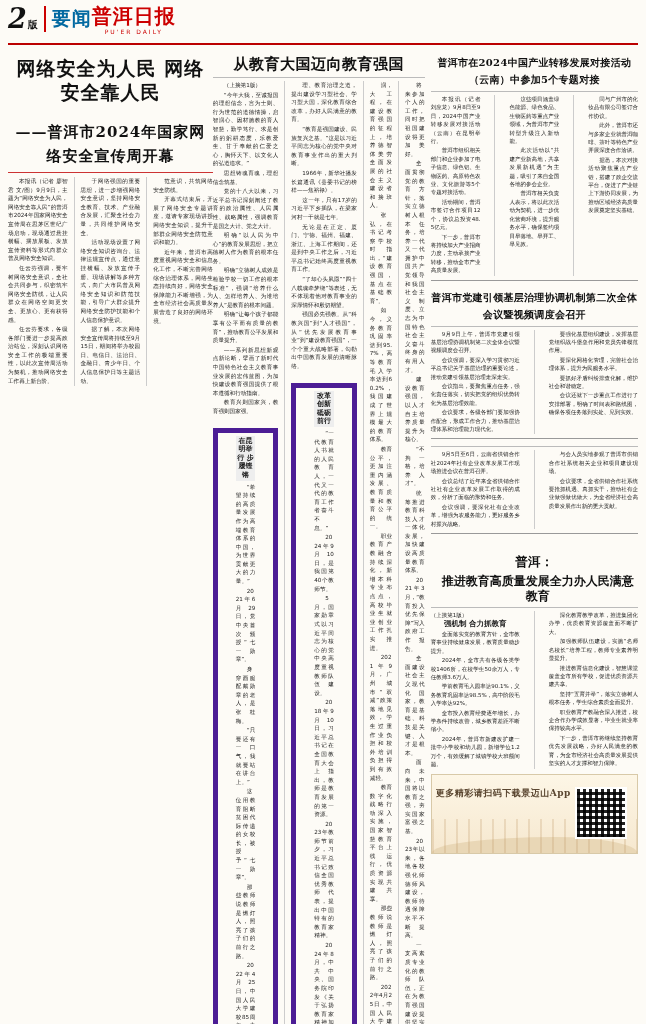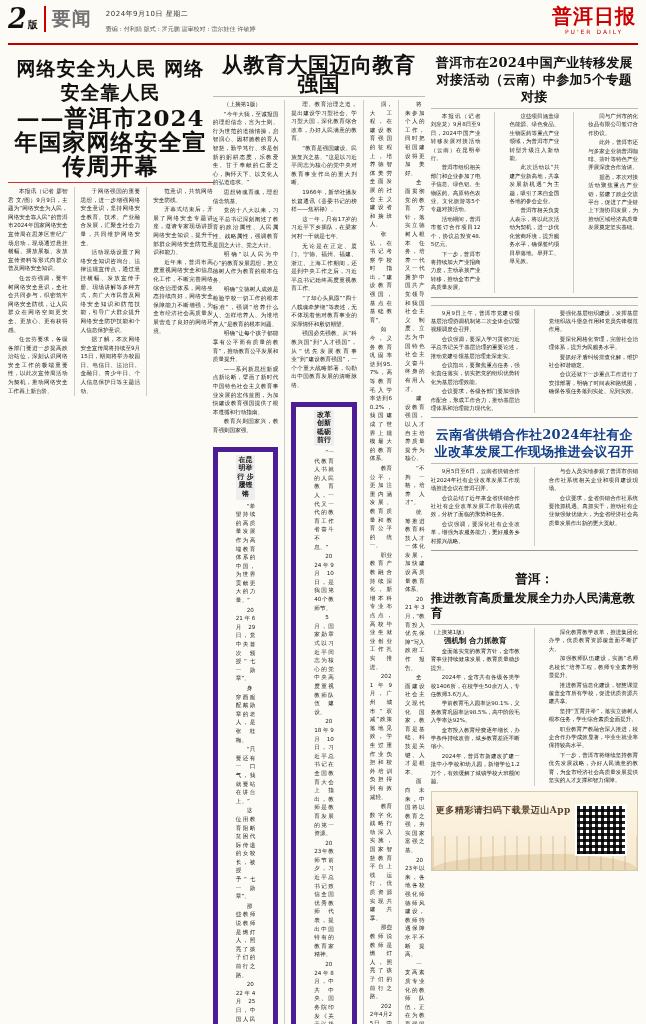--- a/index.html
+++ b/index.html
@@ -11,21 +11,21 @@
     overflow:hidden;
   }
   .page{position:relative;width:646px;height:1024px;box-sizing:border-box;padding:6px 8px 4px 8px;}
 
   
   .masthead{display:flex;align-items:flex-start;border-bottom:2px solid #b00;padding-bottom:3px;height:34px;}
   .pagenum{display:flex;align-items:baseline;font-weight:bold;color:#111;}
   .pagenum .num{font-size:27px;line-height:26px;font-family:"DejaVu Serif","Liberation Serif",serif;font-style:italic;font-weight:bold;}
   .pagenum .ban{font-size:10px;margin-left:1px;}
   .redbar{width:2px;background:#c00;height:26px;margin:0 6px;}
-  .section-title{color:#737373;font-size:19px;font-weight:bold;font-family:Liberation Sans, sans-serif;letter-spacing:1px;line-height:26px;}
+  .section-title{color:#0369a1;font-size:19px;font-weight:bold;font-family:Liberation Sans, sans-serif;letter-spacing:1px;line-height:26px;}
   .mast-mid{flex:1;padding-left:14px;font-size:6.5px;color:#333;line-height:11px;padding-top:3px;}
   .mast-mid .line1{font-size:7px;letter-spacing:.5px;}
   .mast-mid .line2{font-size:6px;color:#555;margin-top:3px;}
   .logo{text-align:center;padding-right:2px;}
   .logo .cn{color:#c00;font-size:20px;font-weight:bold;font-family:"DejaVu Serif","Liberation Serif",serif;letter-spacing:1px;line-height:21px;}
   .logo .en{color:#c00;font-size:6px;letter-spacing:2px;margin-top:1px;}
 
   
   .body-grid{display:flex;gap:6px;margin-top:5px;height:975px;}
   .col-left{width:418px;display:flex;flex-direction:row;}
@@ -33,49 +33,49 @@
 
   .rule{border-top:1px solid #999;margin:4px 0;}
   .rule-thin{border-top:1px solid #bbb;margin:3px 0;}
   .rule-red{border-top:1px solid #c33;margin:4px 0;}
 
   
   h1.main-head{
     font-family:"DejaVu Serif","Liberation Serif",serif;
     font-size:19px;font-weight:bold;text-align:center;margin:6px 0 1px 0;letter-spacing:1px;line-height:24px;
   }
-  h1.main-head .sub{display:block;font-size:23px;margin-top:2px;}
+  h1.main-head .sub{display:block;font-size:15px;margin-top:16px;}
   h2.head{
     font-family:"DejaVu Serif","Liberation Serif",serif;
-    font-size:21px;font-weight:bold;text-align:center;margin:5px 0 3px 0;letter-spacing:.5px;line-height:19px;
+    font-size:15px;font-weight:bold;text-align:center;margin:5px 0 3px 0;letter-spacing:.5px;line-height:19px;
   }
   h3.head-sm{
     font-family:"DejaVu Serif","Liberation Serif",serif;
     font-size:12.5px;font-weight:bold;text-align:center;margin:16px 0 3px 0;line-height:16px;letter-spacing:.3px;
   }
   h3.head-sm2{
     font-family:"DejaVu Serif","Liberation Serif",serif;
-    font-size:12px;font-weight:bold;text-align:left;margin:4px 0 3px 0;line-height:15px;
+    font-size:12px;font-weight:bold;text-align:center;margin:4px 0 3px 7px;line-height:15px;
   }
 
   
   .cols{display:flex;gap:6px;}
   .tcol{flex:1;font-size:5.6px;line-height:8.6px;text-align:justify;color:#1a1a1a;
         font-family:"DejaVu Sans","Liberation Sans",sans-serif;word-break:break-all;}
   .tcol p{margin:0 0 1px 0;text-indent:11px;}
   .sep-v{width:1px;background:#ccc;}
 
   .box-note{border:5px solid #4c1d95;padding:3px 18px;margin-top:12px;}
   .box-note .bt{font-size:7px;font-weight:bold;text-align:center;background:#eee;padding:1px 0;margin-bottom:2px;font-family:"DejaVu Serif","Liberation Serif",serif;}
   .tag-line{font-size:7.5px;font-weight:bold;text-align:center;margin:3px 0;font-family:"DejaVu Serif","Liberation Serif",serif;}
 
   
   h2.rhead{
     font-family:"DejaVu Serif","Liberation Serif",serif;
-    font-size:13px;font-weight:bold;text-align:center;margin:4px 0 2px 0;line-height:17px;letter-spacing:.3px;
+    font-size:10px;font-weight:bold;text-align:center;margin:4px 0 2px 0;line-height:17px;letter-spacing:.3px;
   }
   h2.rhead.blue{color:#123f8c;}
   .r-cols{display:flex;gap:14px;}
   .r-cols .tcol{font-size:5.5px;line-height:8.4px;}
 
   
   .ad{margin-top:5px;border:1px solid #d8c9a8;background:linear-gradient(180deg,#fdf6e6 0%,#f6e8cf 100%);height:78px;position:relative;overflow:hidden;}
   .ad .adtext{position:absolute;left:4px;top:12px;font-size:9px;font-weight:bold;color:#5a4630;font-family:"DejaVu Serif","Liberation Serif",serif;letter-spacing:.5px;}
   .qr{position:absolute;right:10px;top:12px;width:48px;height:48px;background:
      repeating-linear-gradient(0deg,#222 0 3px,#fff 3px 6px),
@@ -92,24 +92,20 @@
 
 <div class="page">
 
   <div class="masthead">
     <div class="pagenum">
       <span class="num">2</span>
       <span class="ban">版</span>
     </div>
     <div class="redbar"></div>
     <div class="section-title">要闻</div>
-    <div class="mast-mid">
-      <div class="line1">2024年9月10日   星期二</div>
-      <div class="line2">责编：付利娟   版式：罗元鹏   温审校对：雷尔娃佳   许敏婷</div>
-    </div>
     <div class="logo">
       <div class="cn">普洱日报</div>
       <div class="en">PU'ER DAILY</div>
     </div>
   </div>
 
   <div class="body-grid">
 
     <div class="col-left">
 
@@ -257,20 +253,21 @@
             <p>同与广州市的化妆品有限公司签订合作协议。</p>
             <p>此外，普洱市还与多家企业就普洱咖啡、茶叶等特色产业开展深度合作洽谈。</p>
             <p>据悉，本次对接活动聚焦重点产业链，搭建了政企交流平台，促进了产业链上下游协同发展，为推动区域经济高质量发展奠定坚实基础。</p>
           </div>
         </div>
       </article>
 
       <div class="rule"></div>
 
       <article>
+        <h2 class="rhead">普洱市党建引领基层治理协调机制第二次全体会议暨视频调度会召开</h2>
         <div class="rule-thin"></div>
         <div class="r-cols">
           <div class="tcol">
             <p>9月9日上午，普洱市党建引领基层治理协调机制第二次全体会议暨视频调度会召开。</p>
             <p>会议强调，要深入学习贯彻习近平总书记关于基层治理的重要论述，推动党建引领基层治理走深走实。</p>
             <p>会议指出，要聚焦重点任务，强化责任落实，切实把党的组织优势转化为基层治理效能。</p>
             <p>会议要求，各级各部门要加强协作配合，形成工作合力，推动基层治理体系和治理能力现代化。</p>
           </div>
           <div class="sep-v"></div>
           <div class="tcol">
@@ -278,21 +275,20 @@
             <p>要深化网格化管理，完善社会治理体系，提升为民服务水平。</p>
             <p>要抓好矛盾纠纷排查化解，维护社会和谐稳定。</p>
             <p>会议还就下一步重点工作进行了安排部署，明确了时间表和路线图，确保各项任务落到实处、见到实效。</p>
           </div>
         </div>
       </article>
 
       <div class="rule"></div>
 
       <article>
-        <h2 class="rhead blue">云南省供销合作社2024年社有企业改革发展工作现场推进会议召开</h2>
         <div class="rule-thin"></div>
         <div class="r-cols">
           <div class="tcol">
             <p>9月5日至6日，云南省供销合作社2024年社有企业改革发展工作现场推进会议在普洱召开。</p>
             <p>会议总结了近年来全省供销合作社社有企业改革发展工作取得的成效，分析了面临的形势和任务。</p>
             <p>会议强调，要深化社有企业改革，增强为农服务能力，更好服务乡村振兴战略。</p>
           </div>
           <div class="sep-v"></div>
           <div class="tcol">
             <p>与会人员实地参观了普洱市供销合作社系统相关企业和项目建设现场。</p>

